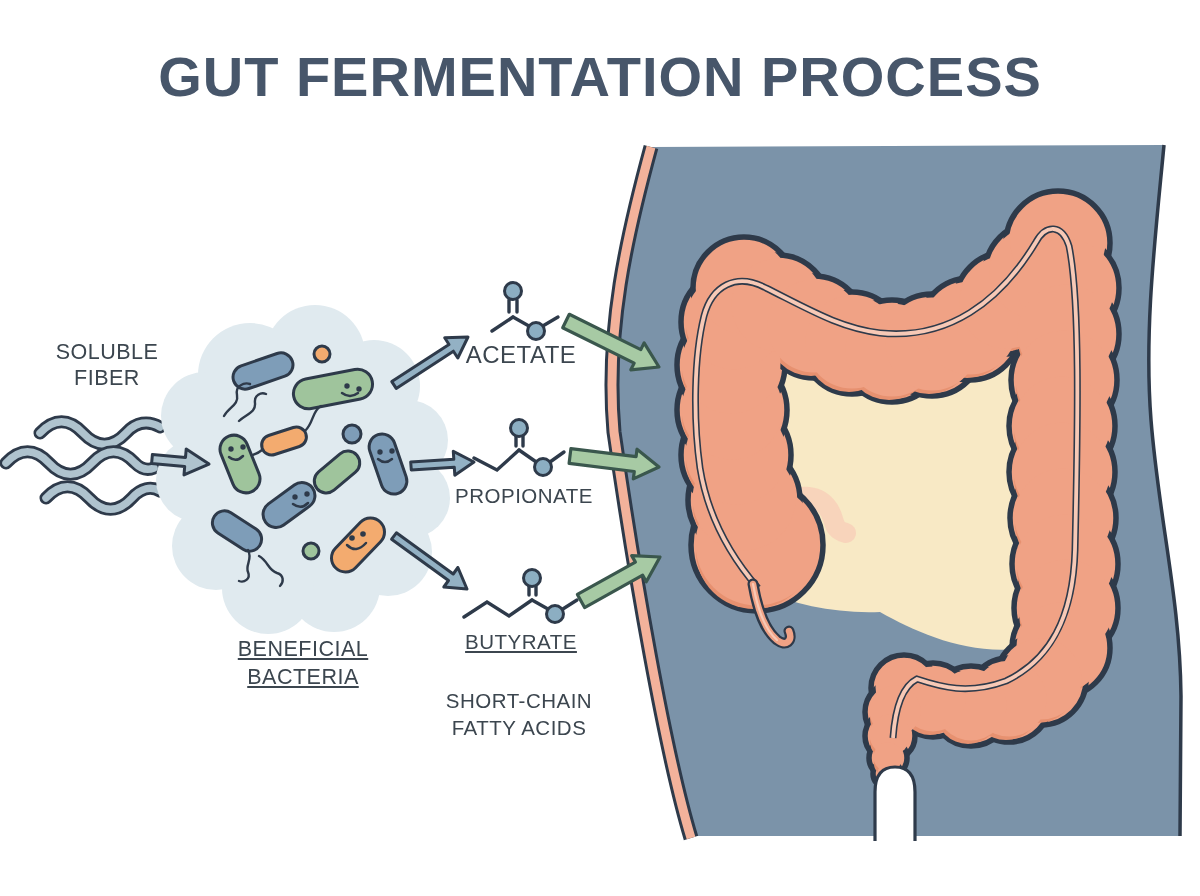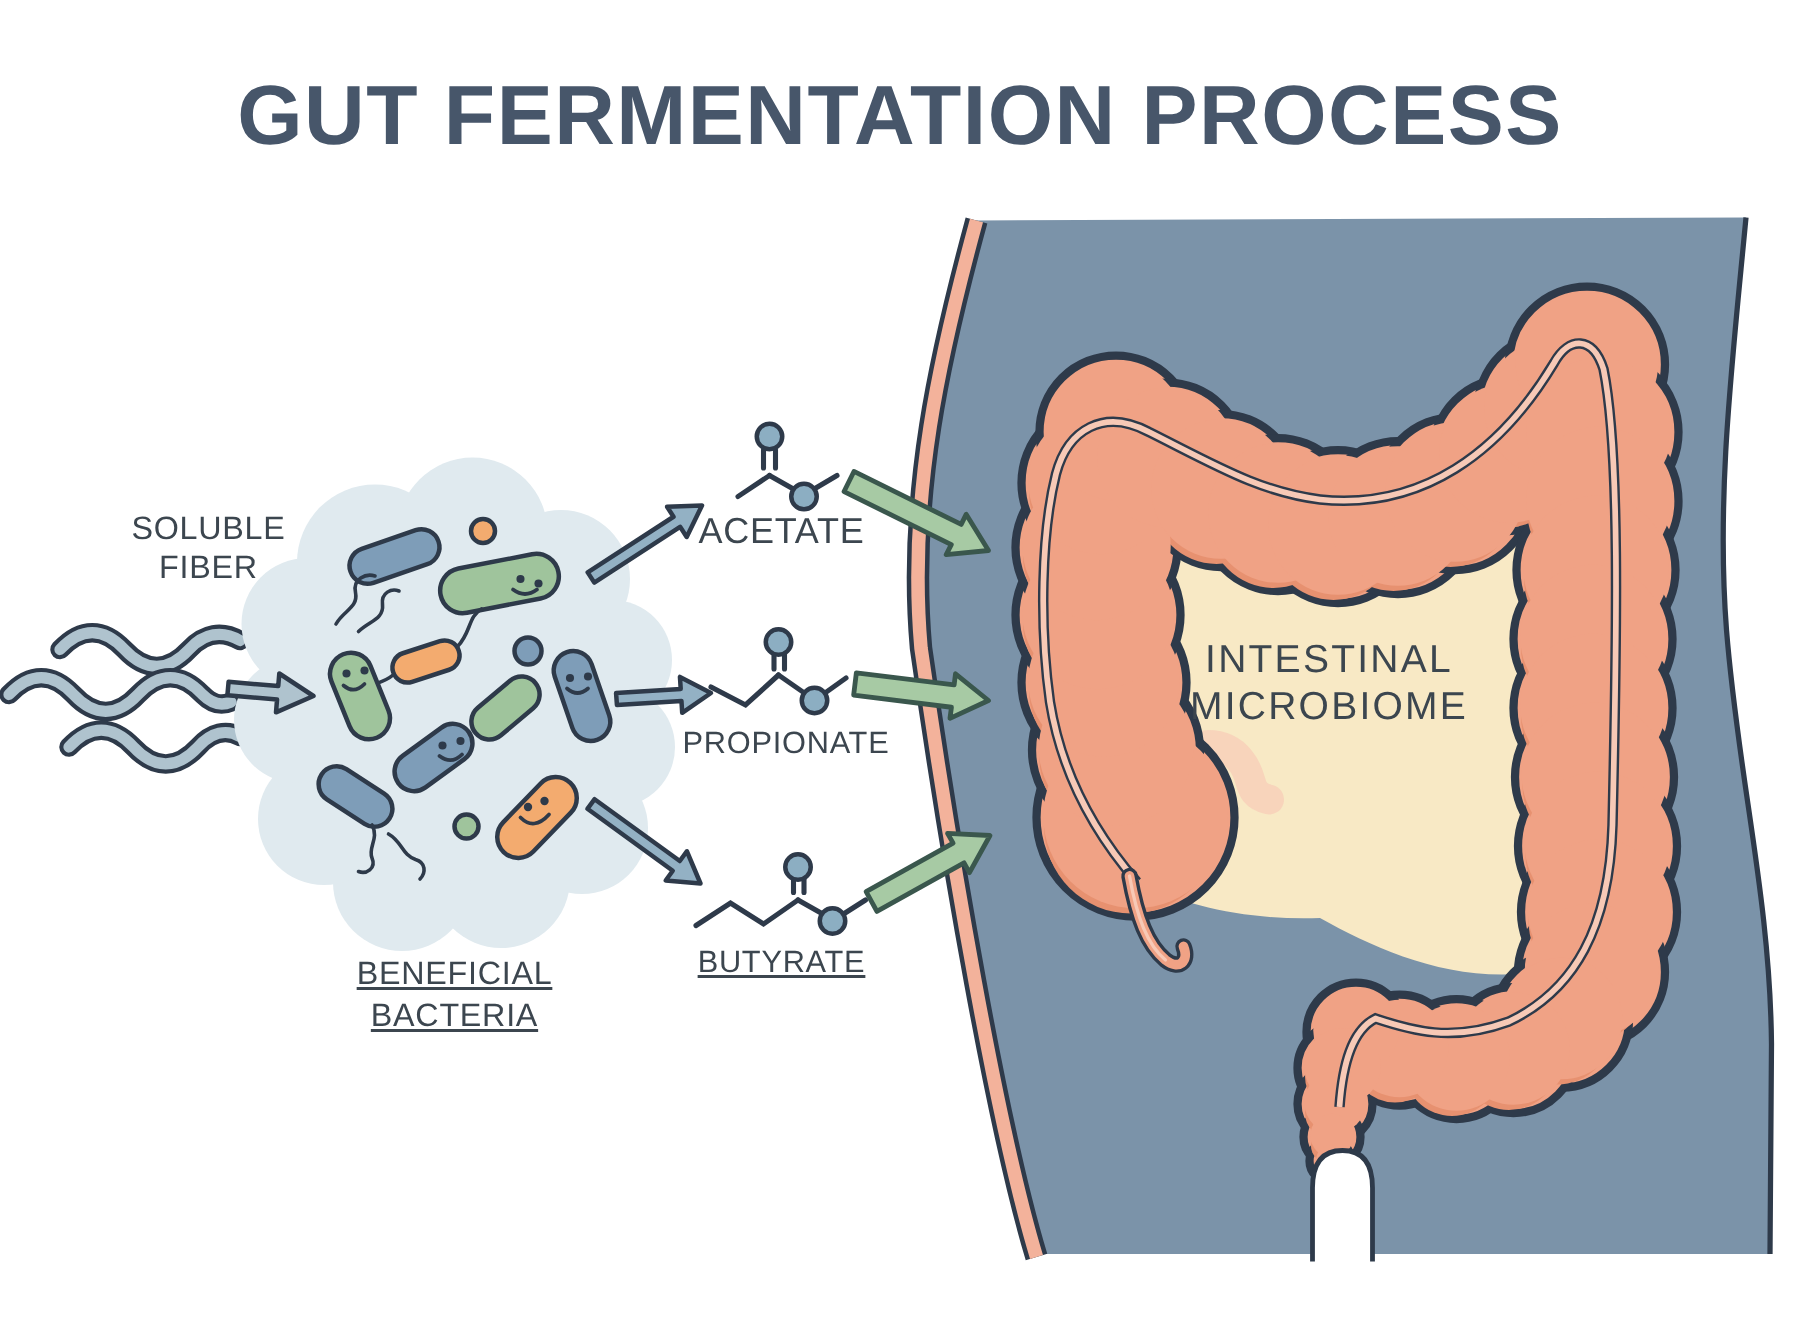--- a/index.html
+++ b/index.html
@@ -295,28 +295,28 @@
         <polygon points="411.3,470.0 454.3,467.3 454.8,475.2 474.0,462.0 453.3,451.3 453.8,459.3 410.7,462.0" fill="#93B1C4" stroke="#2E3A4A" stroke-width="3" stroke-linejoin="round"></polygon>
         <polygon points="391.6,539.2 448.5,580.5 443.8,587.0 467.0,589.0 457.9,567.5 453.2,574.0 396.4,532.8" fill="#93B1C4" stroke="#2E3A4A" stroke-width="3" stroke-linejoin="round"></polygon>
         <polygon points="562.7,327.7 634.2,363.1 630.8,369.8 659.0,367.0 644.1,342.9 640.8,349.6 569.3,314.3" fill="#A7CAA4" stroke="#3A574D" stroke-width="3.2" stroke-linejoin="round"></polygon>
         <polygon points="569.1,463.4 634.3,471.5 633.3,478.9 659.0,467.0 637.0,449.2 636.1,456.6 570.9,448.6" fill="#A7CAA4" stroke="#3A574D" stroke-width="3.2" stroke-linejoin="round"></polygon>
         <polygon points="584.6,607.6 642.7,575.2 646.3,581.8 660.0,557.0 631.7,555.6 635.4,562.1 577.4,594.4" fill="#A7CAA4" stroke="#3A574D" stroke-width="3.2" stroke-linejoin="round"></polygon>
       </g>
   </svg>
 
   <div class="title">GUT FERMENTATION PROCESS</div>
 
-  <div class="lbl" style="left:107px;top:339px;font-size:21.5px;line-height:26px;margin-left:32px;">SOLUBLE
+  <div class="lbl" style="left:107px;top:339px;font-size:21.5px;line-height:26px;">SOLUBLE
 FIBER</div>
 
   <div class="lbl" style="left:303px;top:635px;font-size:21.5px;line-height:28px;text-decoration:underline;">BENEFICIAL
 BACTERIA</div>
 
   <div class="lbl" style="left:521px;top:341px;font-size:24px;">ACETATE</div>
 
   <div class="lbl" style="left:524px;top:484px;font-size:20.5px;text-align:right;">PROPIONATE</div>
 
   <div class="lbl" style="left:521px;top:630px;font-size:20.5px;text-decoration:underline;">BUTYRATE</div>
 
-
-  <div class="lbl" style="left:886px;top:424px;font-size:26px;line-height:31px;letter-spacing:1.5px;">INTESTINAL
-MICROBIOME</div>
+  <div class="lbl" style="left:519px;top:687px;font-size:20.5px;line-height:27px;">SHORT-CHAIN
+FATTY ACIDS</div>
+
 </div>
 
 </body></html>

